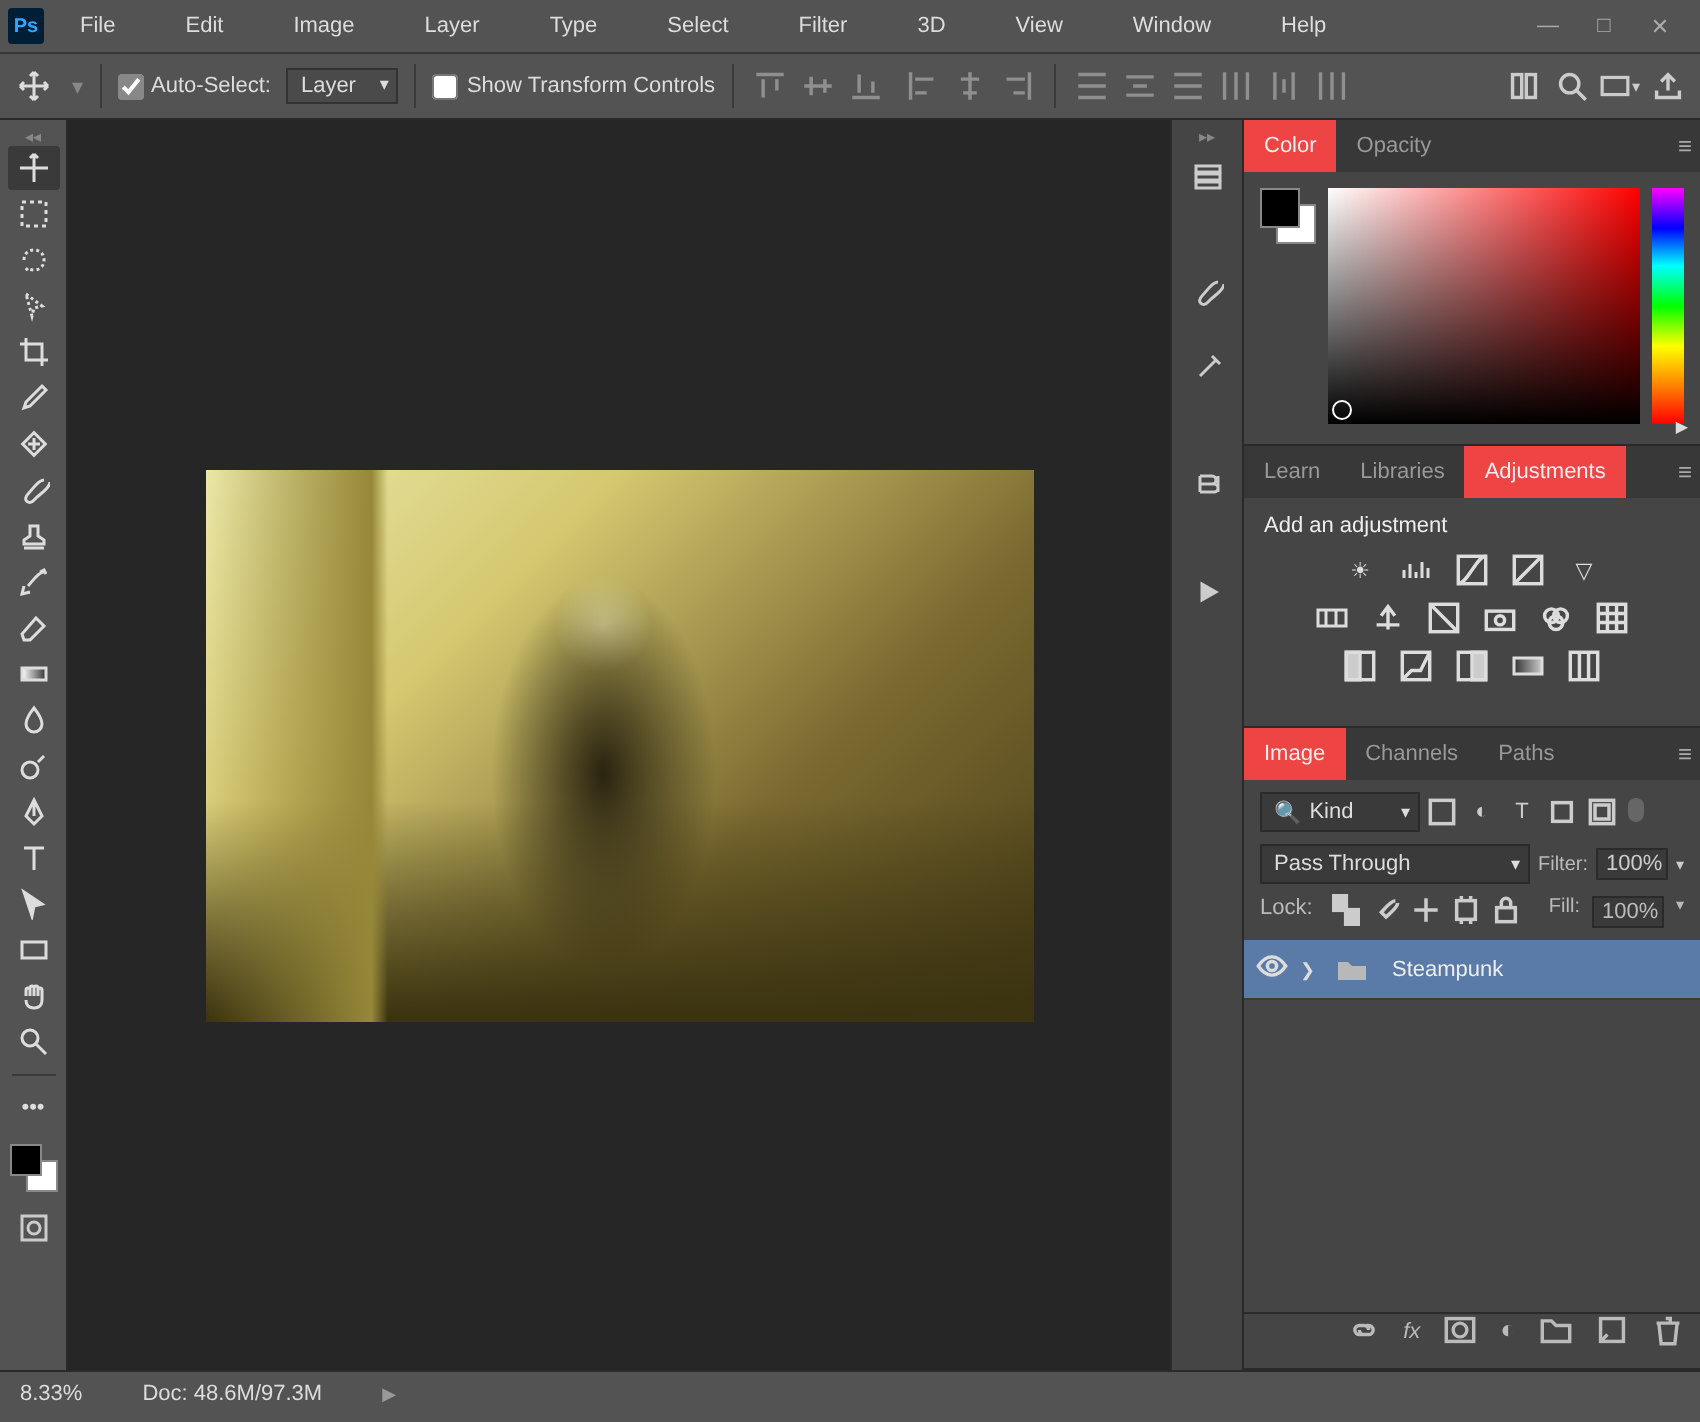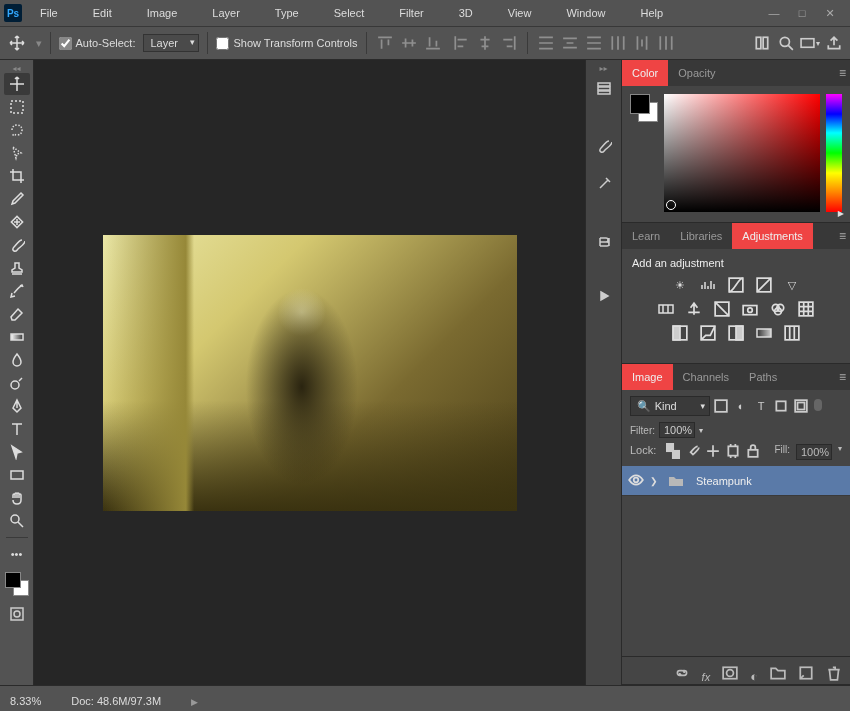--- a/index.html
+++ b/index.html
@@ -31,21 +31,21 @@
 .doc-tabs{height:26px;background:#3a3a3a;display:flex;align-items:center;padding:0 6px;border-bottom:1px solid #222}
 .doc-tab{background:#3a3a3a;color:#ddd;padding:4px 8px;display:flex;align-items:center;gap:6px;font-size:11px}
 .doc-tab .x{color:#999;font-size:11px;cursor:pointer}
 .canvas-viewport{flex:1;display:flex;align-items:center;justify-content:center;overflow:hidden}
 .doc-image{width:414px;height:276px;background:#d8d080;position:relative;background:linear-gradient(135deg,#ebe8a8 0%,#d4c870 30%,#7a6a30 65%,#4a3e18 100%)}
 .doc-image::before{content:"";position:absolute;inset:0;background:
  radial-gradient(ellipse 80px 140px at 48% 55%,#2a2410 0%,transparent 70%),
  radial-gradient(circle 30px at 48% 28%,#e8e0a0 0%,transparent 80%),
  linear-gradient(90deg,transparent 0%,#968838 20%,transparent 22%),
  linear-gradient(180deg,transparent 60%,#3a3210 100%)}
-.statusbar{height:22px;background:#535353;display:flex;align-items:flex-end;padding:0 10px;gap:30px;color:#ddd;border-top:1px solid #2a2a2a}
+.statusbar{height:22px;background:#535353;display:flex;align-items:center;padding:0 10px;gap:30px;color:#ddd;border-top:1px solid #2a2a2a}
 .mid-dock{width:37px;background:#454545;border-left:1px solid #2a2a2a;border-right:1px solid #2a2a2a;display:flex;flex-direction:column;align-items:center;padding-top:4px;gap:2px}
 .dock-handle{width:30px;height:8px;color:#888;font-size:8px;text-align:center}
 .dock-btn{width:28px;height:28px;display:flex;align-items:center;justify-content:center;color:#ccc;cursor:pointer;margin-bottom:8px}
 .panels{width:228px;background:#454545;display:flex;flex-direction:column}
 .panel{border-bottom:1px solid #2a2a2a}
 .panel-tabs{height:26px;background:#383838;display:flex;align-items:center;position:relative}
 .ptab{padding:0 10px;height:100%;display:flex;align-items:center;color:#999;cursor:pointer}
 .ptab.active{background:#ef4444;color:#eee}
 .panel-menu{position:absolute;right:4px;top:6px;color:#aaa;cursor:pointer;font-size:12px}
 .color-body{height:136px;padding:8px;display:flex;gap:6px}
@@ -72,21 +72,21 @@
 .lock-row{display:flex;align-items:flex-start;gap:6px;font-size:10px;color:#bbb}
 .lock-icons{display:flex;gap:6px;margin-left:4px}
 .layers-list{flex:1;overflow:auto}
 .layer-row{height:30px;display:flex;align-items:center;padding:0 6px;gap:8px;border-bottom:1px solid #3a3a3a}
 .layer-row.sel{background:#5a7aa8}
 .eye{width:14px;color:#ddd}
 .arrow{width:10px;color:#ddd;font-size:9px}
 .layer-thumb{width:28px;height:24px;background:#333;border:1px solid #222}
 .folder-ico{width:20px;height:16px;color:#ccc}
 .layer-name{color:#eee}
-.layers-footer{height:28px;border-top:1px solid #2a2a2a;display:flex;align-items:flex-end;justify-content:flex-end;padding:0 8px;gap:12px}
+.layers-footer{height:28px;border-top:1px solid #2a2a2a;display:flex;align-items:flex-start;justify-content:flex-end;padding:0 8px;gap:12px}
 .lf-ico{color:#bbb;cursor:pointer;font-size:13px}
 .spacer{flex:1}
 svg{width:16px;height:16px;fill:none;stroke:currentColor;stroke-width:1.5}
 .screenmode{width:26px;height:18px;display:flex;align-items:center;justify-content:center;color:#ccc;margin-top:8px}
 </style>
 </head>
 <body>
 
 <div class="titlebar">
   <div class="ps-logo">Ps</div>
@@ -546,20 +546,21 @@
             <div class="lc-ico">
                 <svg viewBox="0 0 12 12">
                   <rect x="1" y="1" width="10" height="10"></rect>
                   <rect x="3" y="3" width="6" height="6"></rect>
                 </svg>
               </div>
             <div class="lc-ico" style="background:#666;border-radius:6px;width:8px;height:12px"></div>
           </div>
         </div>
         <div class="lc-row">
+          <div class="lc-dd">Pass Through</div>
           <span class="lc-label">Filter:</span>
           <div class="lc-val">100%</div>
           <span style="font-size:8px">▾</span>
         </div>
         <div class="lc-row lock-row">
           <span>Lock:</span>
           <div class="lock-icons">
             <div class="lc-ico">
                 <svg viewBox="0 0 10 10">
                   <rect x="0" y="0" width="5" height="5" fill="#ccc"></rect>

